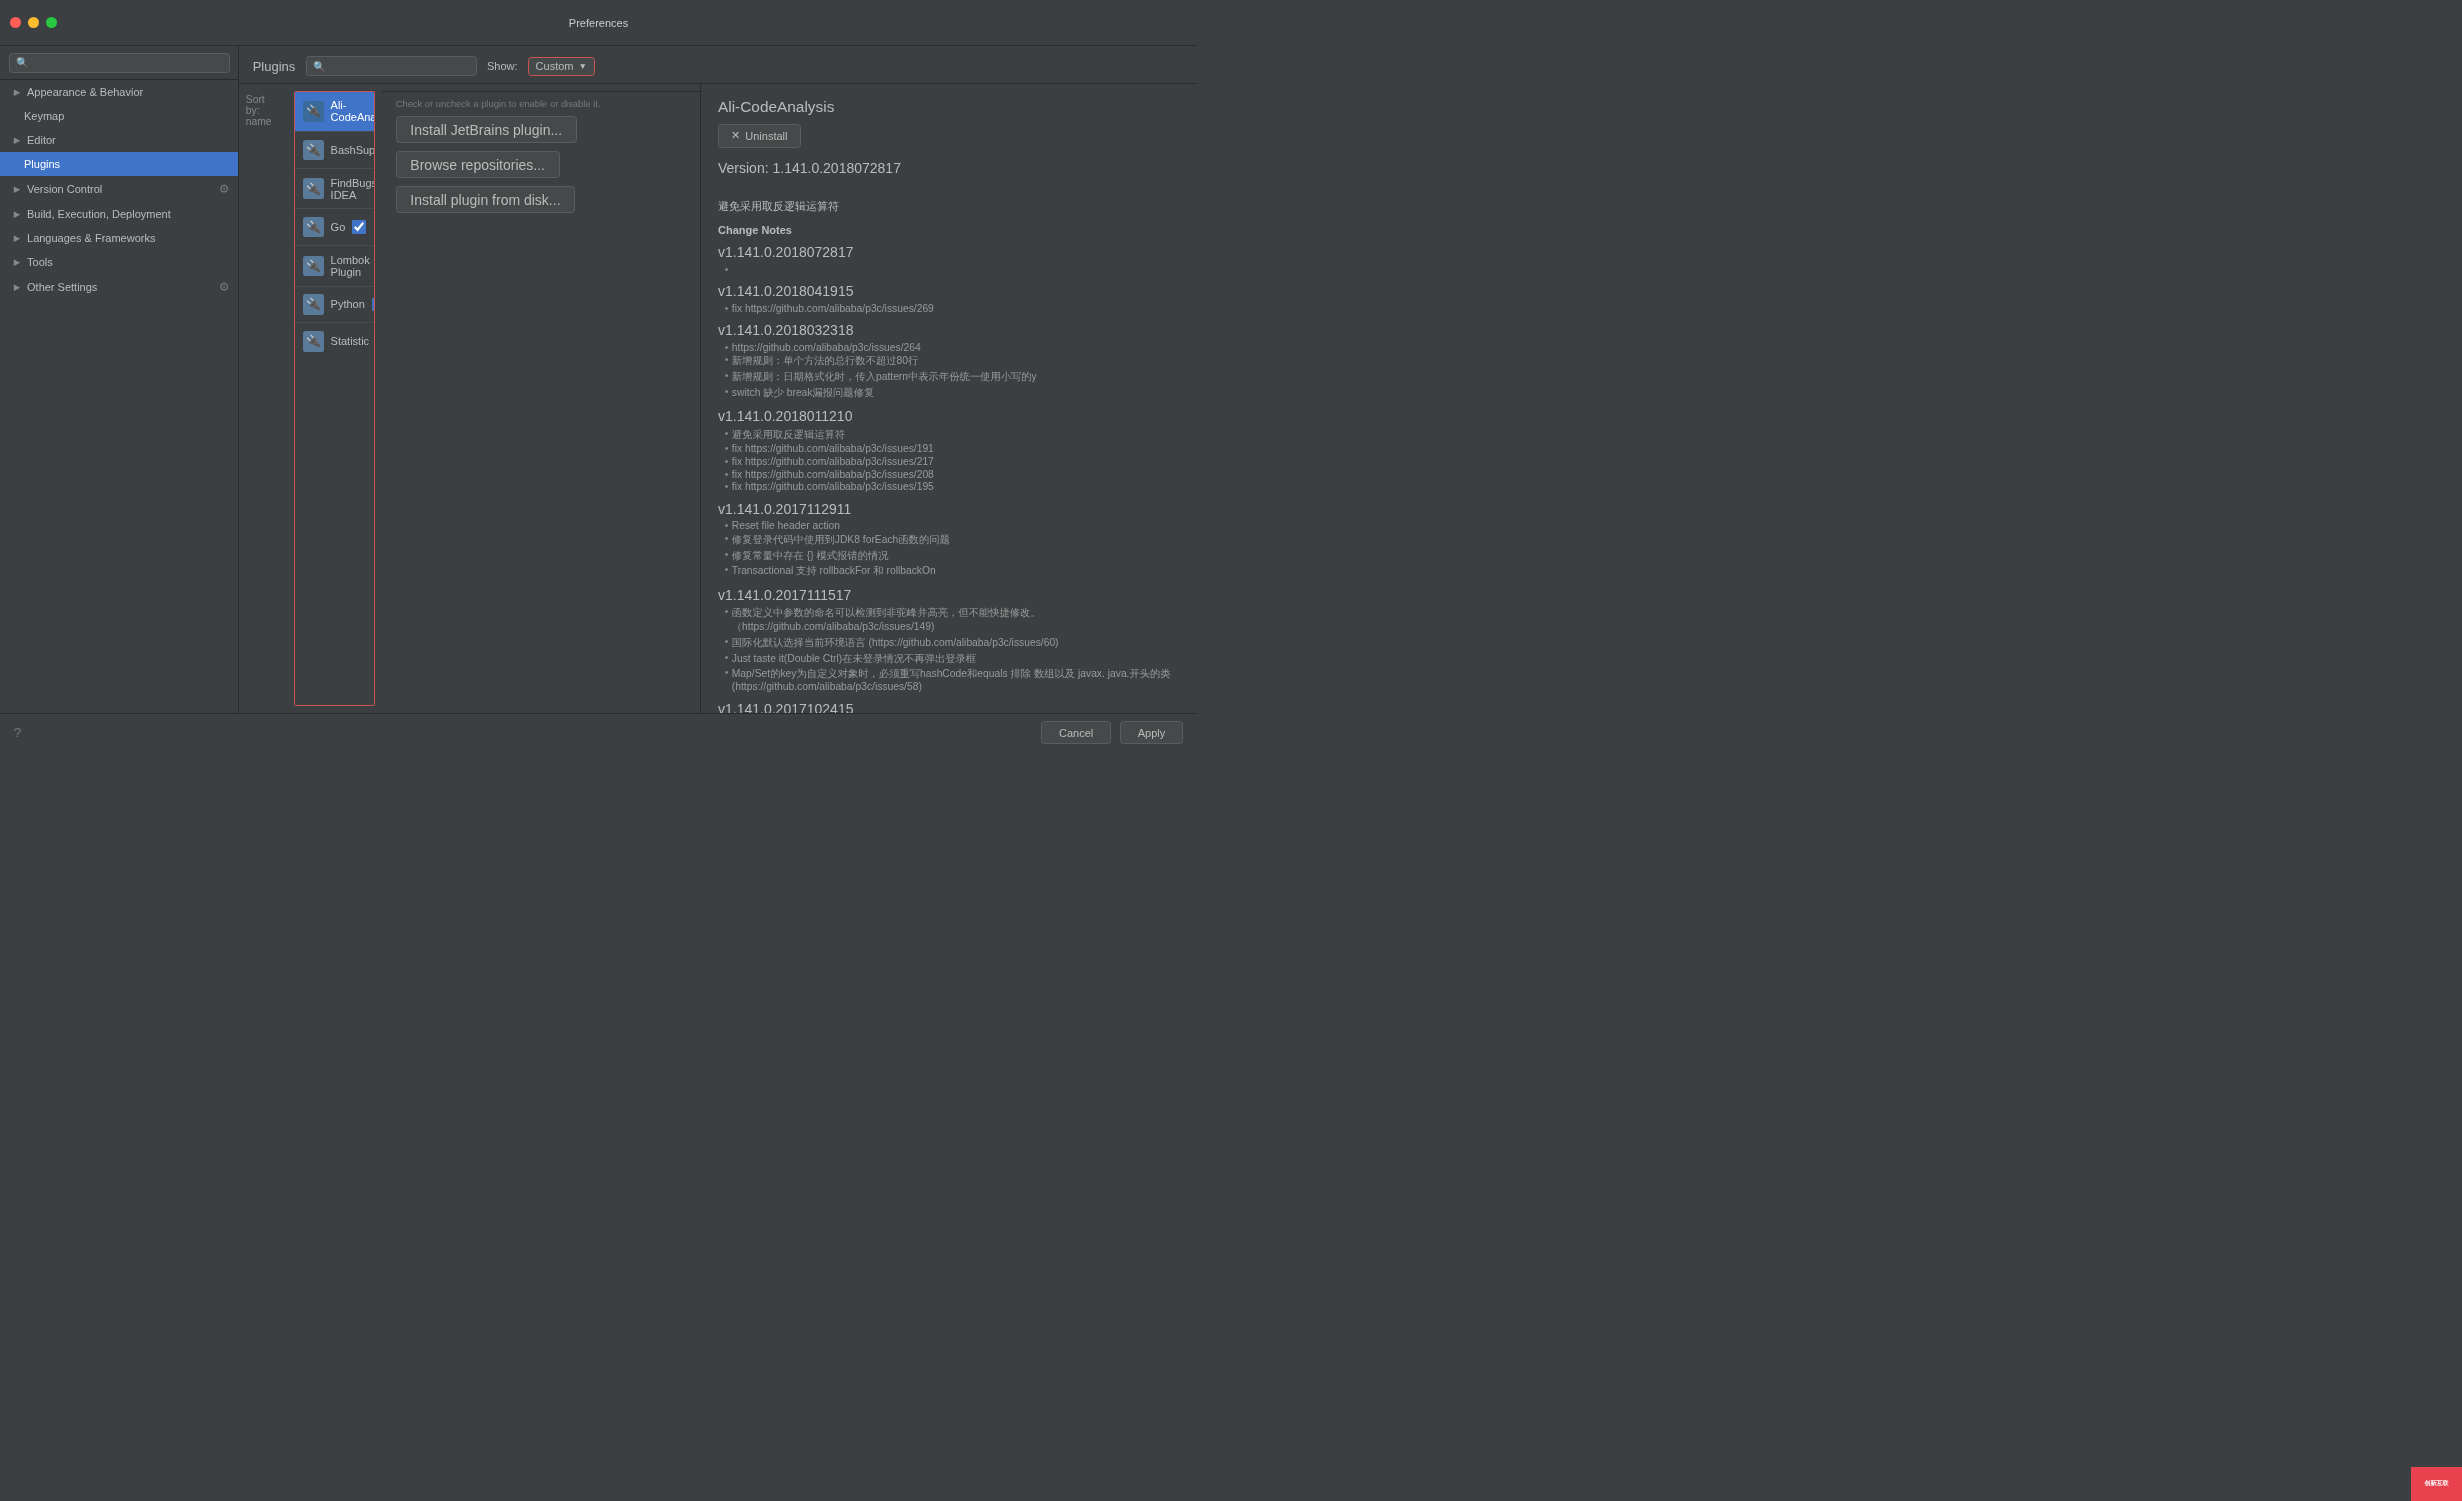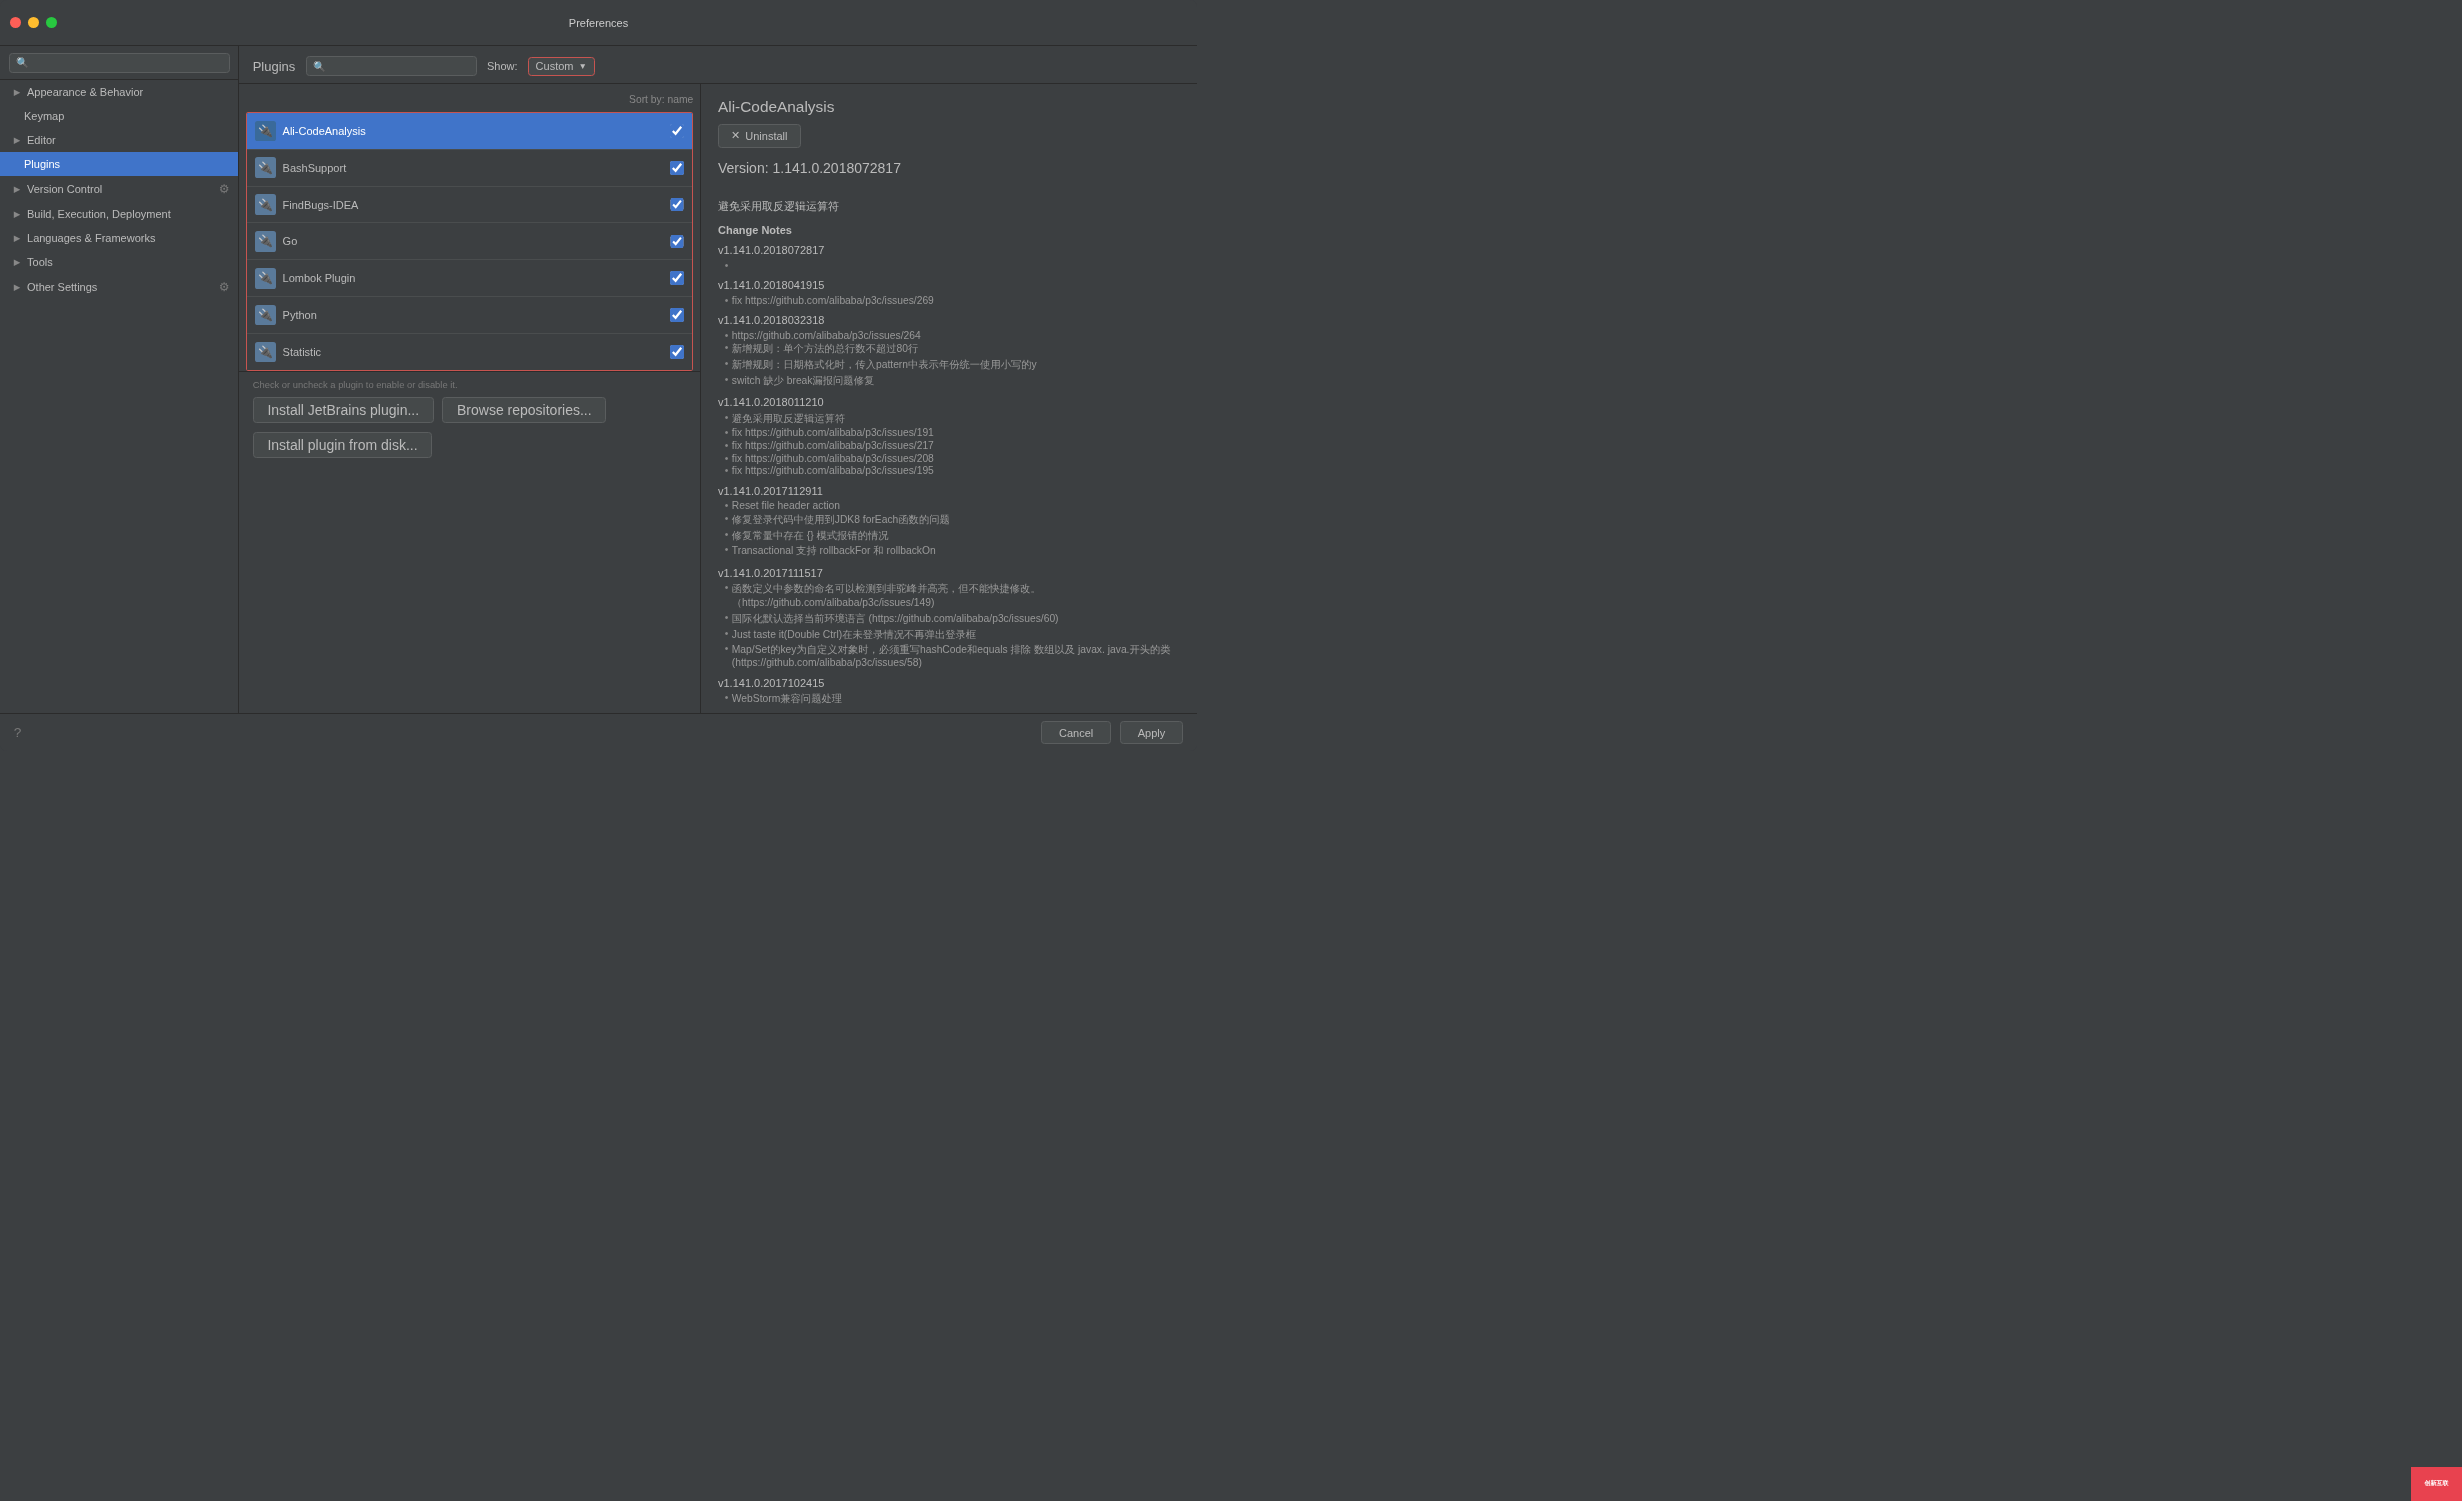--- a/index.html
+++ b/index.html
@@ -124,21 +124,21 @@
     .custom-dropdown .arrow { font-size: 8.5px; }
     
     .plugins-body {
       display: flex;
       flex: 1;
       overflow: hidden;
     }
     .plugin-list-container {
       width: 462px;
       display: flex;
-      flex-direction: column;
+      flex-direction: row;
       border-right: 0.9px solid #2b2b2b;
       padding: 6.8px 0;
     }
     .sort-bar {
       display: flex;
       justify-content: flex-end;
       padding: 3.4px 6.8px 6.8px 6.8px;
       font-size: 10.3px;
       color: #888;
     }
@@ -201,21 +201,21 @@
       font-size: 11px;
       cursor: pointer;
       display: inline-flex;
       align-items: center;
       gap: 5.1px;
       margin-bottom: 12px;
     }
     .detail-version { font-size: 14px; color: #bbb; margin-bottom: 23px; }
     .detail-desc { font-size: 11px; color: #bbb; margin-bottom: 10.3px; }
     .change-notes-title { font-size: 11px; font-weight: 600; color: #bbb; margin-bottom: 8.5px; }
-    .change-version { font-size: 11px; color: #bbb; margin-top: 8.5px; margin-bottom: 3.4px; font-weight: 500; }
+    .change-version { font-size: 14px; color: #bbb; margin-top: 8.5px; margin-bottom: 3.4px; font-weight: 500; }
     .change-item { font-size: 10.3px; color: #999; margin-left: 6.8px; display: flex; align-items: flex-start; gap: 3.4px; margin-bottom: 1.7px; }
     .change-item::before { content: '•'; color: #888; flex-shrink: 0; }
     
     .footer {
       border-top: 0.9px solid #2b2b2b;
       padding: 6.8px 13.7px;
       display: flex;
       flex-direction: column;
       gap: 6.8px;
     }

